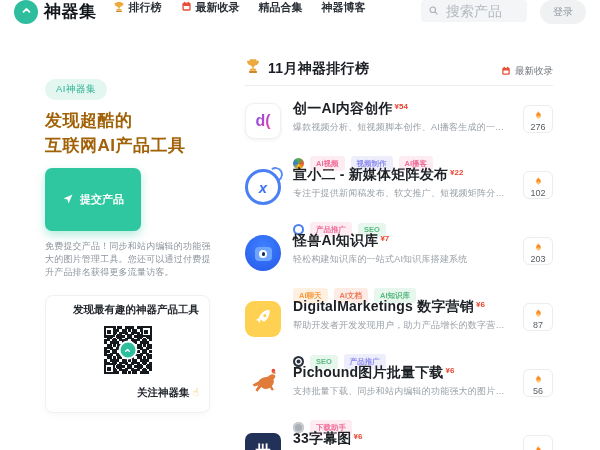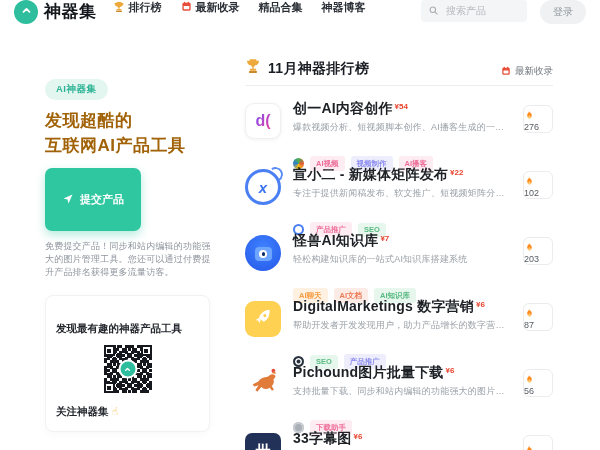--- a/index.html
+++ b/index.html
@@ -6,30 +6,30 @@
   body{width:600px;height:450px;overflow:hidden;position:relative;background:#fff;
        font-family:"Liberation Sans","DejaVu Sans",sans-serif;color:#1d2129;-webkit-font-smoothing:antialiased}
   
   .header{display:flex;align-items:flex-start;height:38px;padding:0 14px;background:#fff}
   .logo-circle{width:24px;height:24px;border-radius:50%;background:#2EBD9D;display:flex;align-items:center;justify-content:center;flex:0 0 24px}
   .brand{font-size:17px;font-weight:800;margin-left:6px;letter-spacing:.5px;color:#14181d;white-space:nowrap}
   .nav{display:flex;gap:19px;margin-left:16px;align-items:center}
   .nav-item{display:flex;align-items:center;gap:4px;font-size:11px;font-weight:700;color:#2a2f36;cursor:pointer;white-space:nowrap}
   .spacer{flex:1}
   .search{display:flex;align-items:center;gap:5px;background:#f4f5f7;border-radius:4px;height:22px;width:92px;padding:0 7px}
-  .search input{border:0;background:transparent;outline:0;width:100%;font-size:10px;color:#555;font-family:Liberation Mono, monospace}
+  .search input{border:0;background:transparent;outline:0;width:100%;font-size:14px;color:#555;font-family:Liberation Sans, sans-serif}
   .search input::placeholder{color:#b4b9bf}
   .login-btn{margin-left:13px;background:#eff1f3;color:#8f959c;font-size:10px;padding:5px 13px;border-radius:12px;border:0;cursor:pointer;font-family:inherit;white-space:nowrap}
   
   .hero{position:absolute;left:45px;top:78px;width:173px}
-  .badge{display:inline-block;background:#e3f6f0;color:#2cb394;font-size:9.5px;padding:4px 11px;border-radius:11px;font-weight:700;letter-spacing:.5px}
+  .badge{display:inline-block;background:#e3f6f0;color:#2cb394;font-size:9.5px;padding:4px 11px;border-radius:11px;font-weight:400;letter-spacing:.5px}
   .hero h1{font-size:17px;line-height:25px;margin:8px 0 0;color:#a16207;letter-spacing:.5px;font-weight:700}
   .submit-btn{margin-top:10px;display:inline-flex;align-items:center;gap:6px;background:#2fc7a0;color:#fff;font-size:11px;font-weight:700;border:0;border-radius:7px;padding:24px 17px;cursor:pointer;font-family:inherit;box-shadow:0 4px 10px rgba(47,199,160,.35)}
   .hero-desc{margin-top:9px;font-size:9px;line-height:13px;color:#8e959d;letter-spacing:.2px}
-  .qr-card{margin-top:16px;width:165px;box-sizing:border-box;border:1px solid #f0f1f3;border-radius:8px;background:#fff;padding:26px 10px 12px;text-align:left;box-shadow:0 2px 8px rgba(0,0,0,.03)}
+  .qr-card{margin-top:16px;width:165px;box-sizing:border-box;border:1px solid #f0f1f3;border-radius:8px;background:#fff;padding:7px 10px 12px;text-align:right;box-shadow:0 2px 8px rgba(0,0,0,.03)}
   .qr-title{font-size:10.5px;font-weight:700;color:#23272d}
   .qr{position:relative;width:48px;height:48px;margin:9px auto 0;
       background-image:conic-gradient(#15181c 25%,transparent 0 50%,#15181c 0 75%,transparent 0),
                        conic-gradient(#15181c 25%,transparent 0 50%,#15181c 0 75%,transparent 0);
       background-size:6px 6px,10px 10px;background-position:0 0,3px 3px}
   .finder{position:absolute;width:11px;height:11px;border:2px solid #15181c;background:#fff;box-sizing:border-box}
   .finder::after{content:"";position:absolute;inset:1.5px;background:#15181c}
   .f-tl{left:0;top:0}.f-tr{right:0;top:0}.f-bl{left:0;bottom:0}
   .qr-center{position:absolute;left:50%;top:50%;transform:translate(-50%,-50%);width:15px;height:15px;border-radius:50%;
              background:#2EBD9D;border:2px solid #fff;display:flex;align-items:center;justify-content:center}
@@ -54,21 +54,21 @@
   .fav2{background:#fff;border:2.5px solid #4a80f4;box-sizing:border-box}
   .fav4{background:#28313d;border:2px solid #28313d;box-shadow:inset 0 0 0 1.5px #fff;box-sizing:border-box}
   .fav5{background:#a9afb6;box-shadow:inset 0 0 0 2px #c9cdd2}
   .pill{font-size:7.5px;padding:2.5px 6px;border-radius:3px;font-weight:700;white-space:nowrap}
   .pill.pink{background:#fdecf2;color:#ef6f9a}
   .pill.lav{background:#ededfb;color:#8d8df0}
   .pill.green{background:#e7f7ed;color:#57ba80}
   .pill.orange{background:#fef1e2;color:#f59b40}
   .pill.ored{background:#fdebe5;color:#ee7a56}
   .vote{flex:0 0 30px;width:30px;height:28px;margin-top:6px;border:1px solid #ececee;border-radius:6px;display:flex;flex-direction:column;
-        align-items:flex-start;justify-content:center;background:#fff;cursor:pointer;box-sizing:border-box}
+        align-items:center;justify-content:center;background:#fff;cursor:pointer;box-sizing:border-box}
   .vote-num{font-size:9px;color:#565c63;margin-top:-1px;line-height:1}
   
   .i1{background:#fff;border:1px solid #eef0f4;box-shadow:0 1px 4px rgba(0,0,0,.06)}
   .i1 b{font-size:16px;font-weight:800;background:linear-gradient(120deg,#7b4df6,#e8409e);-webkit-background-clip:text;background-clip:text;color:transparent}
   .i2{border-radius:50%;border:3px solid #4a80f4;background:#fff;position:relative}
   .i2 b{color:#3d74f2;font-size:15px;font-weight:800;font-style:italic}
   .i2::before{content:"";position:absolute;right:-5px;top:-5px;width:11px;height:11px;border:2px solid #5a8cf5;border-radius:50%;
               border-bottom-color:transparent;border-left-color:transparent;transform:rotate(12deg)}
   .i3{border-radius:50%;background:radial-gradient(circle at 50% 35%,#3f82ff,#2457e8)}
   .monster{width:17px;height:14px;background:#6ea6ff;border-radius:4px;position:relative;margin-top:2px}

